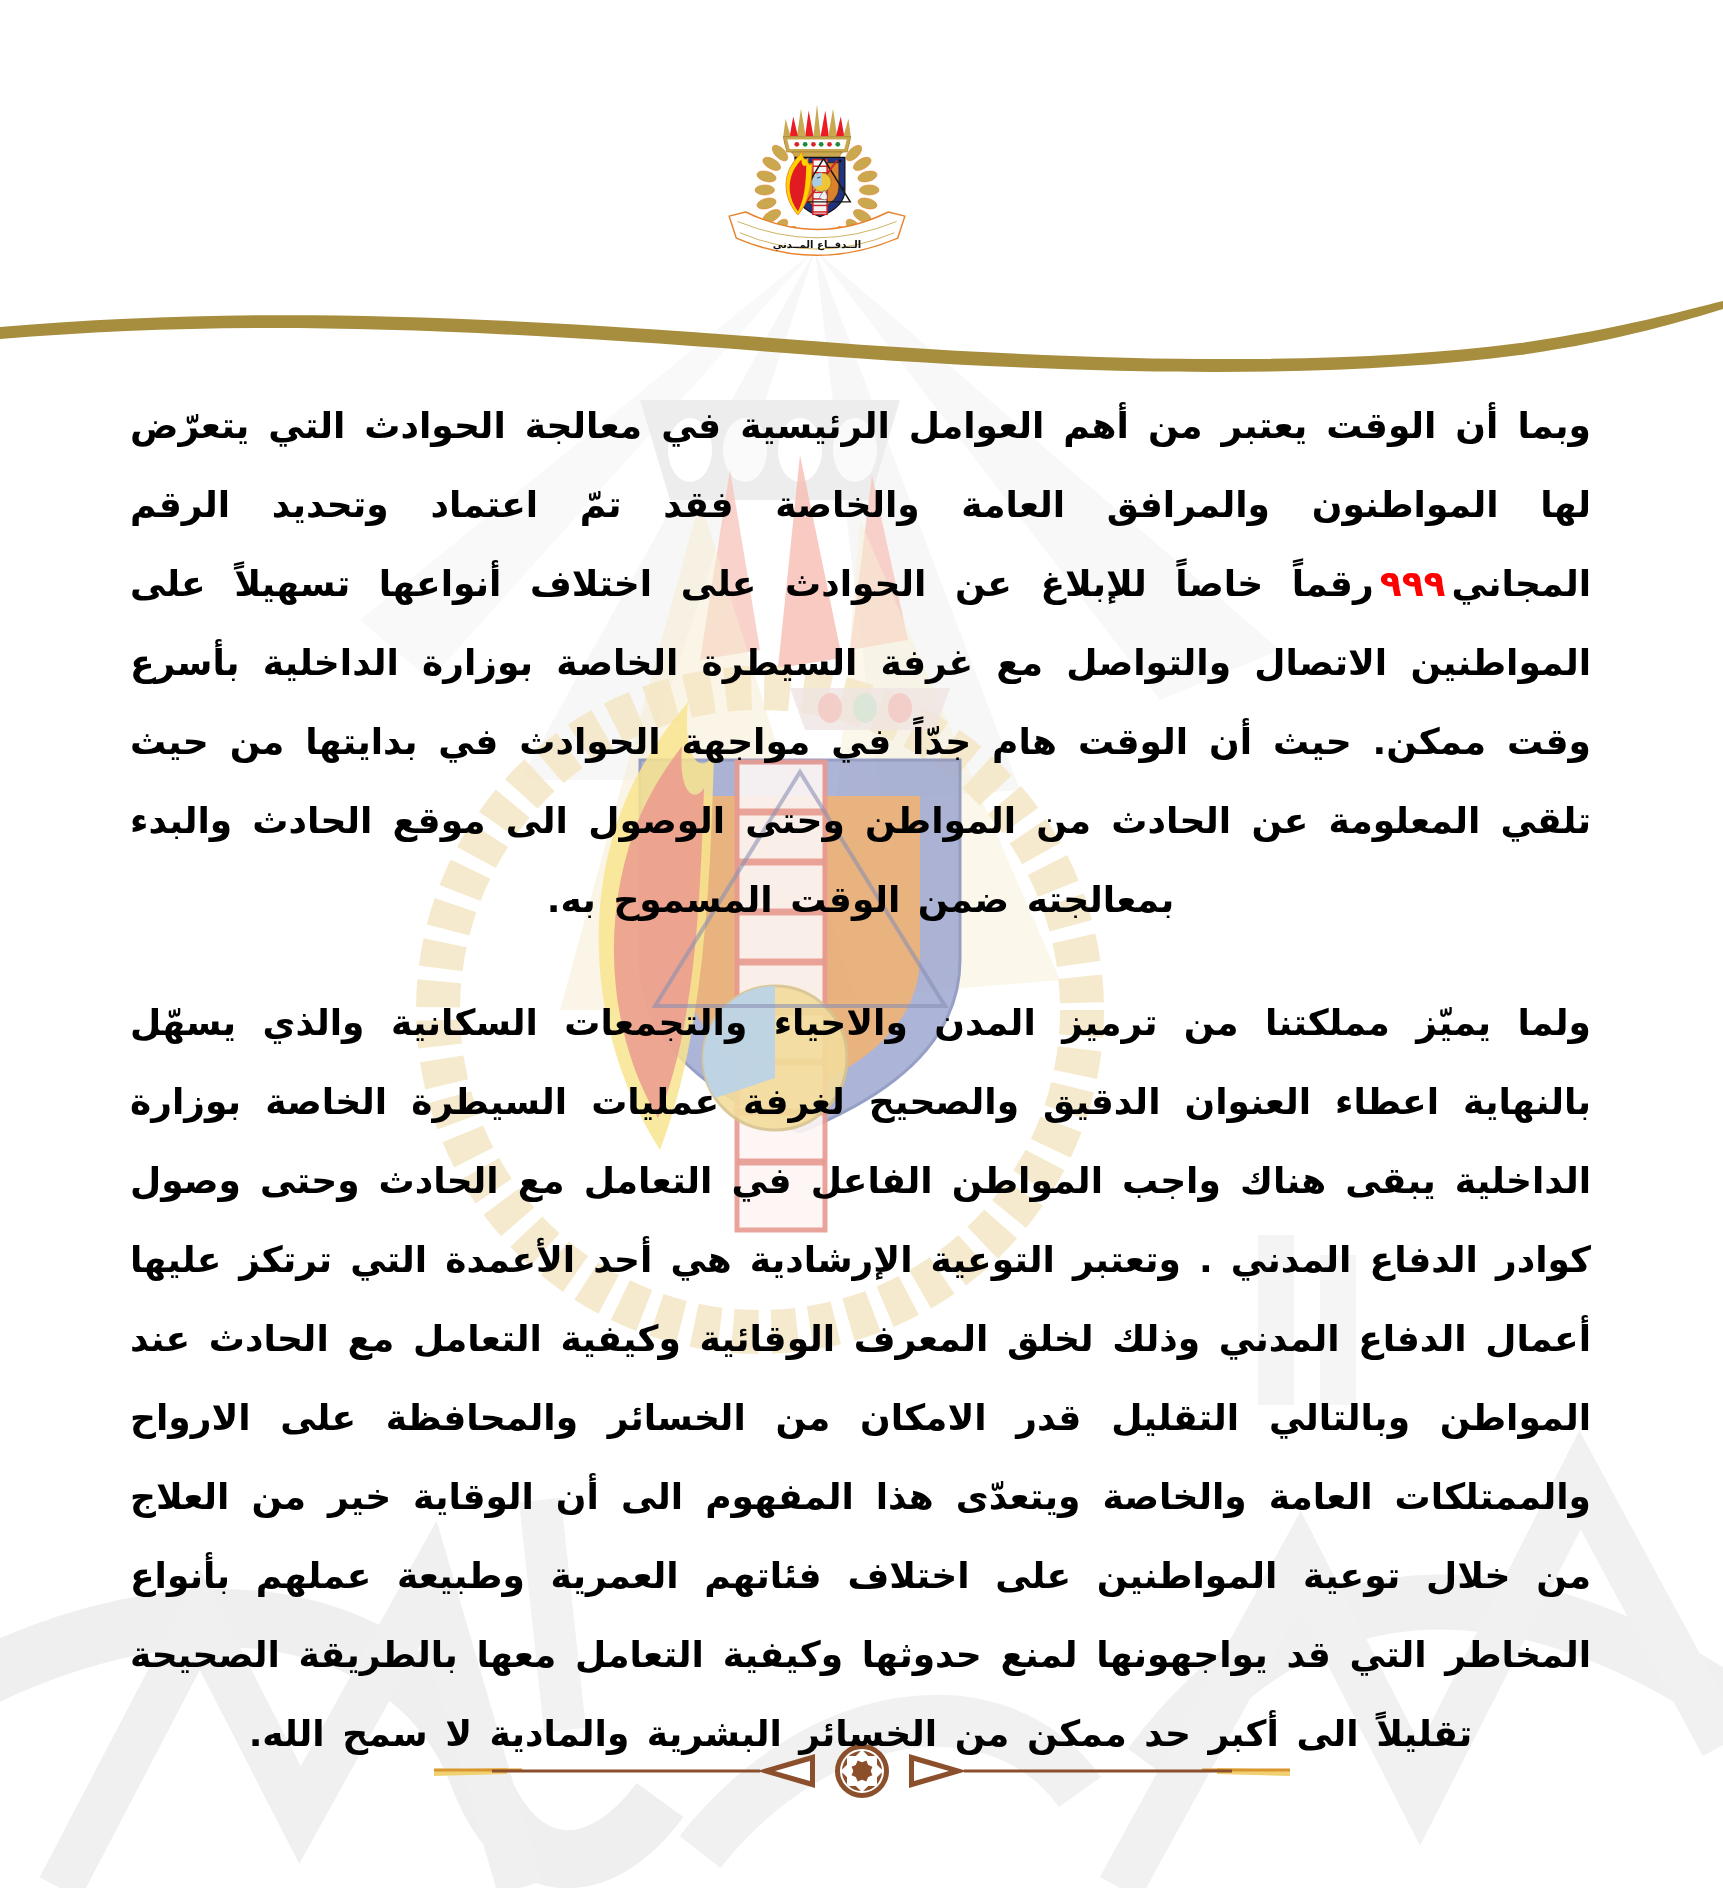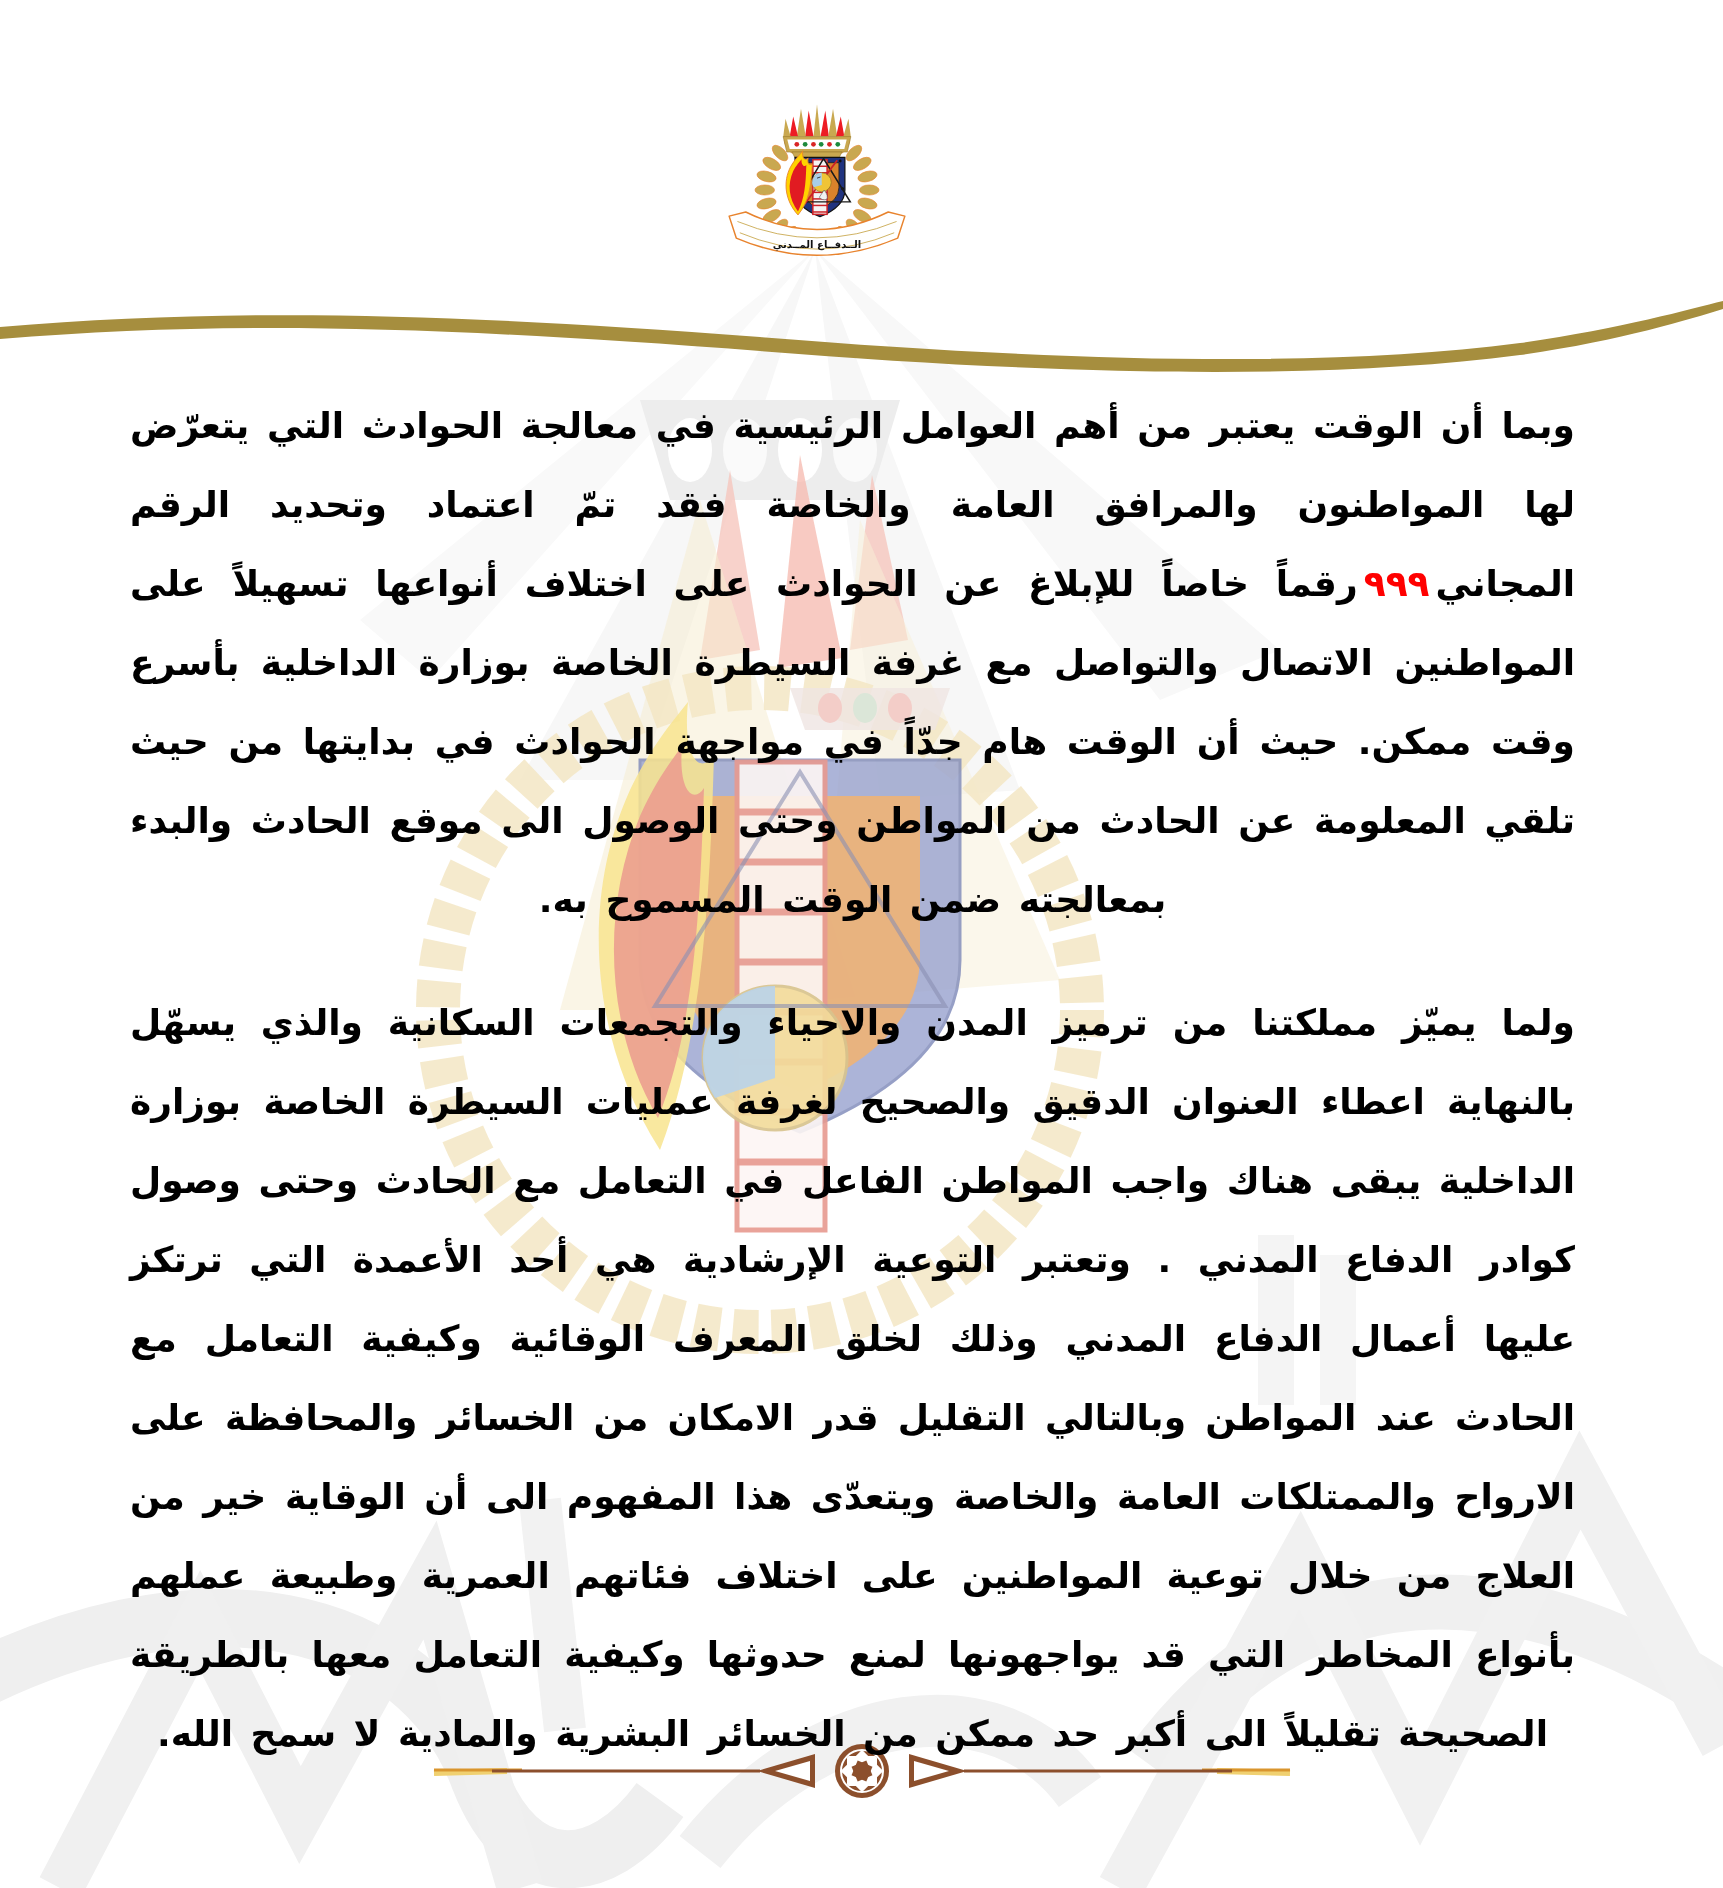--- a/index.html
+++ b/index.html
@@ -10,21 +10,21 @@
   }
   .layer{position:absolute;}
   
   #watermarks{left:0;top:0;width:1723px;height:1888px;z-index:0;}
   
   #logo{left:722px;top:44px;width:190px;height:292px;z-index:3;}
   
   #wave{left:0;top:285px;width:1723px;height:110px;z-index:2;}
   
   .para{
-    position:absolute;left:130px;right:148px;margin:0;z-index:4;
+    position:absolute;left:130px;right:132px;margin:0;z-index:4;
     direction:rtl;
     text-align:justify;
     text-align-last:center;
     font-weight:bold;
     font-size:36px;
     line-height:79px;
     color:#000;
     word-spacing:5px;
   }
   #p1{top:386px;}

